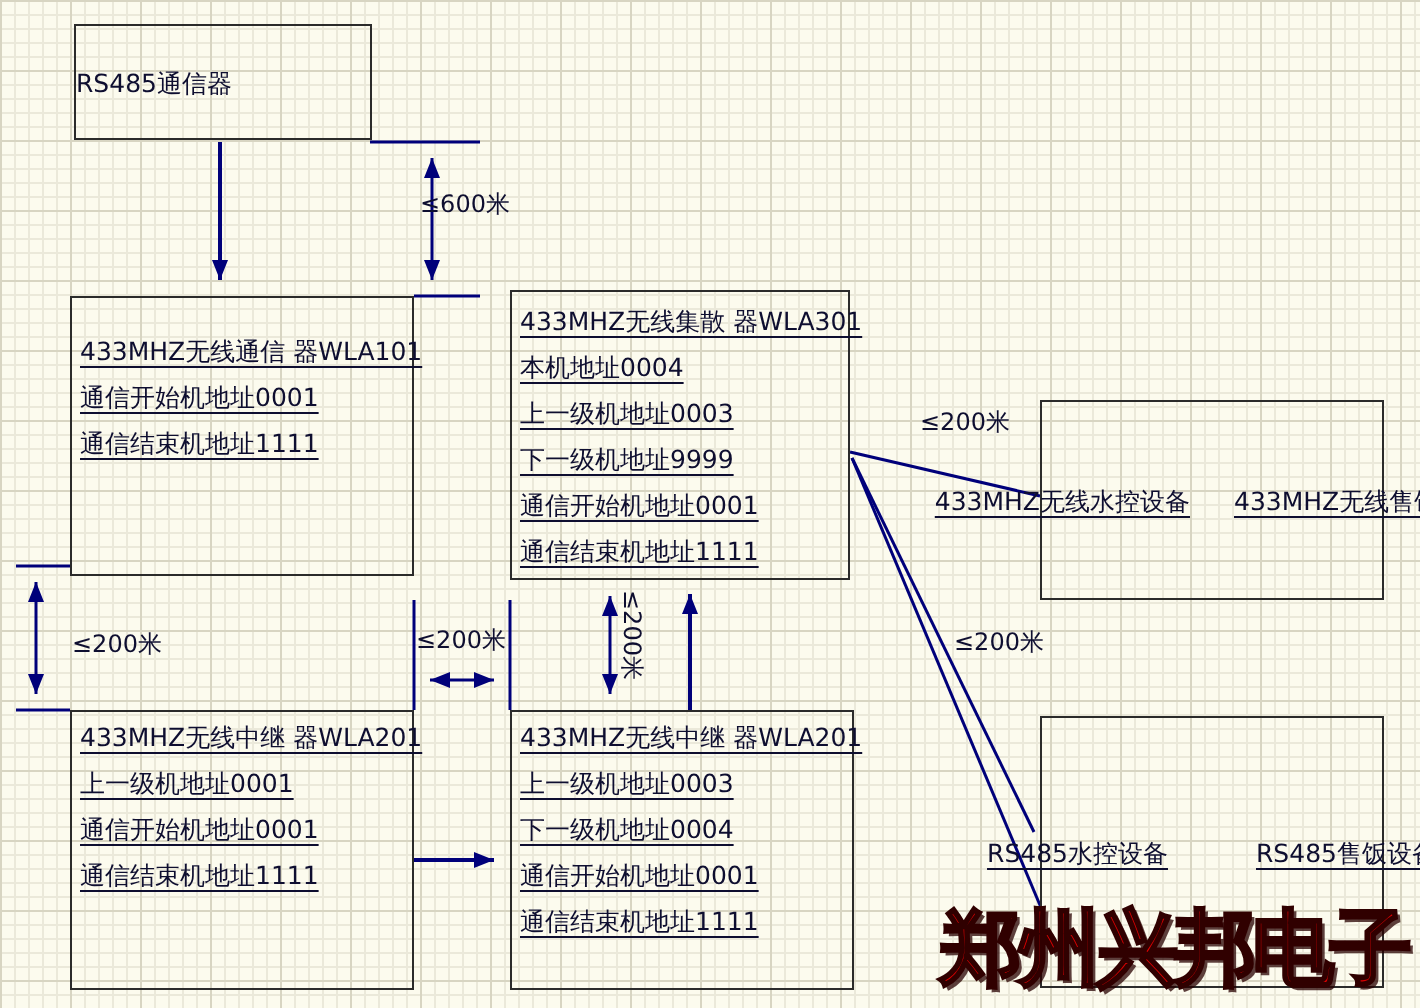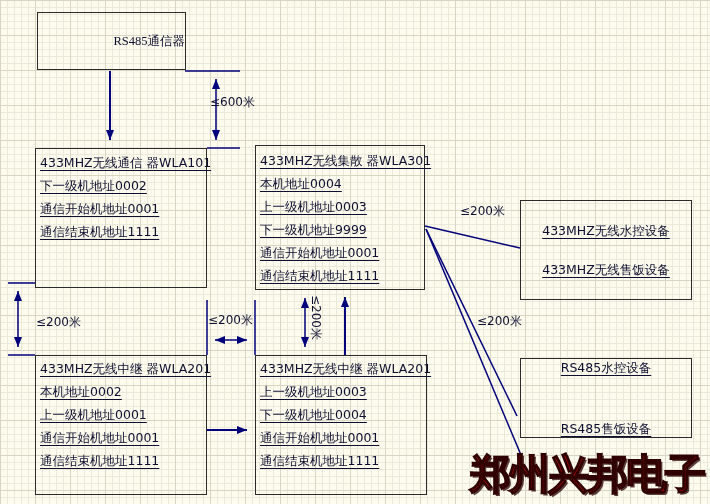--- a/index.html
+++ b/index.html
@@ -13,31 +13,31 @@
       linear-gradient(to right, #d8d5c2 1px, transparent 1px),
       linear-gradient(to bottom, #d8d5c2 1px, transparent 1px),
       linear-gradient(to right, #ebe9da 1px, transparent 1px),
       linear-gradient(to bottom, #ebe9da 1px, transparent 1px);
     background-size: 35px 35px, 35px 35px, 7px 7px, 7px 7px;
   }
 
   svg.lines { position:absolute; left:0; top:0; width:710px; height:504px; }
 
   .box { position:absolute; border:1px solid #2b2b2b; }
-  .box.flexc { display:flex; flex-direction:column; align-items:center; justify-content:center; }
+  .box.flexc { display:flex; flex-direction:row; align-items:center; justify-content:center; }
 
   .bline {
     font-size:12.5px; color:#0e0e30; line-height:23px;
     padding-left:4px; white-space:nowrap;
   }
   .u { text-decoration:underline; text-underline-offset:3px; }
 
   .ctext { font-size:12.5px; color:#0e0e30; white-space:nowrap; line-height:17px; }
 
-  .titlebox { display:flex; align-items:center; justify-content:flex-end;font-family:Liberation Serif, serif; }
+  .titlebox { display:flex; align-items:center; justify-content:flex-start; }
 
   .dlabel {
     position:absolute; font-size:12px; color:#0e0e30; white-space:nowrap;
   }
   .vert { transform:rotate(90deg); transform-origin:left top; }
 
   .watermark {
     position:absolute; left:470px; top:410px;
     font-size:41px; font-weight:bold; letter-spacing:-2px;
     color:#e00000; white-space:nowrap;
@@ -83,58 +83,56 @@
       <line x1="425" y1="226" x2="520" y2="248"></line>
       <line x1="426" y1="229" x2="517" y2="416"></line>
       <line x1="426" y1="229" x2="521" y2="455"></line>
     </g>
   </svg>
 
   <div class="box titlebox" style="left:37px;top:12px;width:149px;height:58px">
     <div class="ctext">RS485通信器</div>
   </div>
 
-  <div class="box" style="left:35px;top:148px;width:172px;height:140px;padding-top:2px">
+  <div class="box" style="left:35px;top:148px;width:172px;height:140px;padding-top:15px">
     <div class="bline u">433MHZ无线通信 器WLA101</div>
-    <div class="bline u">下一级机地址0002</div>
     <div class="bline u">通信开始机地址0001</div>
     <div class="bline u">通信结束机地址1111</div>
   </div>
 
   <div class="box" style="left:255px;top:145px;width:170px;height:145px;padding-top:3px">
     <div class="bline u">433MHZ无线集散 器WLA301</div>
     <div class="bline u">本机地址0004</div>
     <div class="bline u">上一级机地址0003</div>
     <div class="bline u">下一级机地址9999</div>
     <div class="bline u">通信开始机地址0001</div>
     <div class="bline u">通信结束机地址1111</div>
   </div>
 
   <div class="box flexc" style="left:520px;top:200px;width:172px;height:100px;gap:22px">
     <div class="ctext u">433MHZ无线水控设备</div>
     <div class="ctext u">433MHZ无线售饭设备</div>
   </div>
 
   <div class="box" style="left:35px;top:355px;width:172px;height:140px;padding-top:1px">
     <div class="bline u">433MHZ无线中继 器WLA201</div>
-    <div class="bline u">本机地址0002</div>
     <div class="bline u">上一级机地址0001</div>
     <div class="bline u">通信开始机地址0001</div>
     <div class="bline u">通信结束机地址1111</div>
   </div>
 
   <div class="box" style="left:255px;top:355px;width:172px;height:140px;padding-top:1px">
     <div class="bline u">433MHZ无线中继 器WLA201</div>
     <div class="bline u">上一级机地址0003</div>
     <div class="bline u">下一级机地址0004</div>
     <div class="bline u">通信开始机地址0001</div>
     <div class="bline u">通信结束机地址1111</div>
   </div>
 
-  <div class="box flexc" style="left:520px;top:358px;width:172px;height:80px;gap:44px">
+  <div class="box flexc" style="left:520px;top:358px;width:172px;height:136px;gap:44px">
     <div class="ctext u">RS485水控设备</div>
     <div class="ctext u">RS485售饭设备</div>
   </div>
 
   <div class="dlabel" style="left:210px;top:94px">≤600米</div>
   <div class="dlabel" style="left:36px;top:314px">≤200米</div>
   <div class="dlabel" style="left:208px;top:312px">≤200米</div>
   <div class="dlabel vert" style="left:324px;top:295px">≤200米</div>
   <div class="dlabel" style="left:460px;top:203px">≤200米</div>
   <div class="dlabel" style="left:477px;top:313px">≤200米</div>

